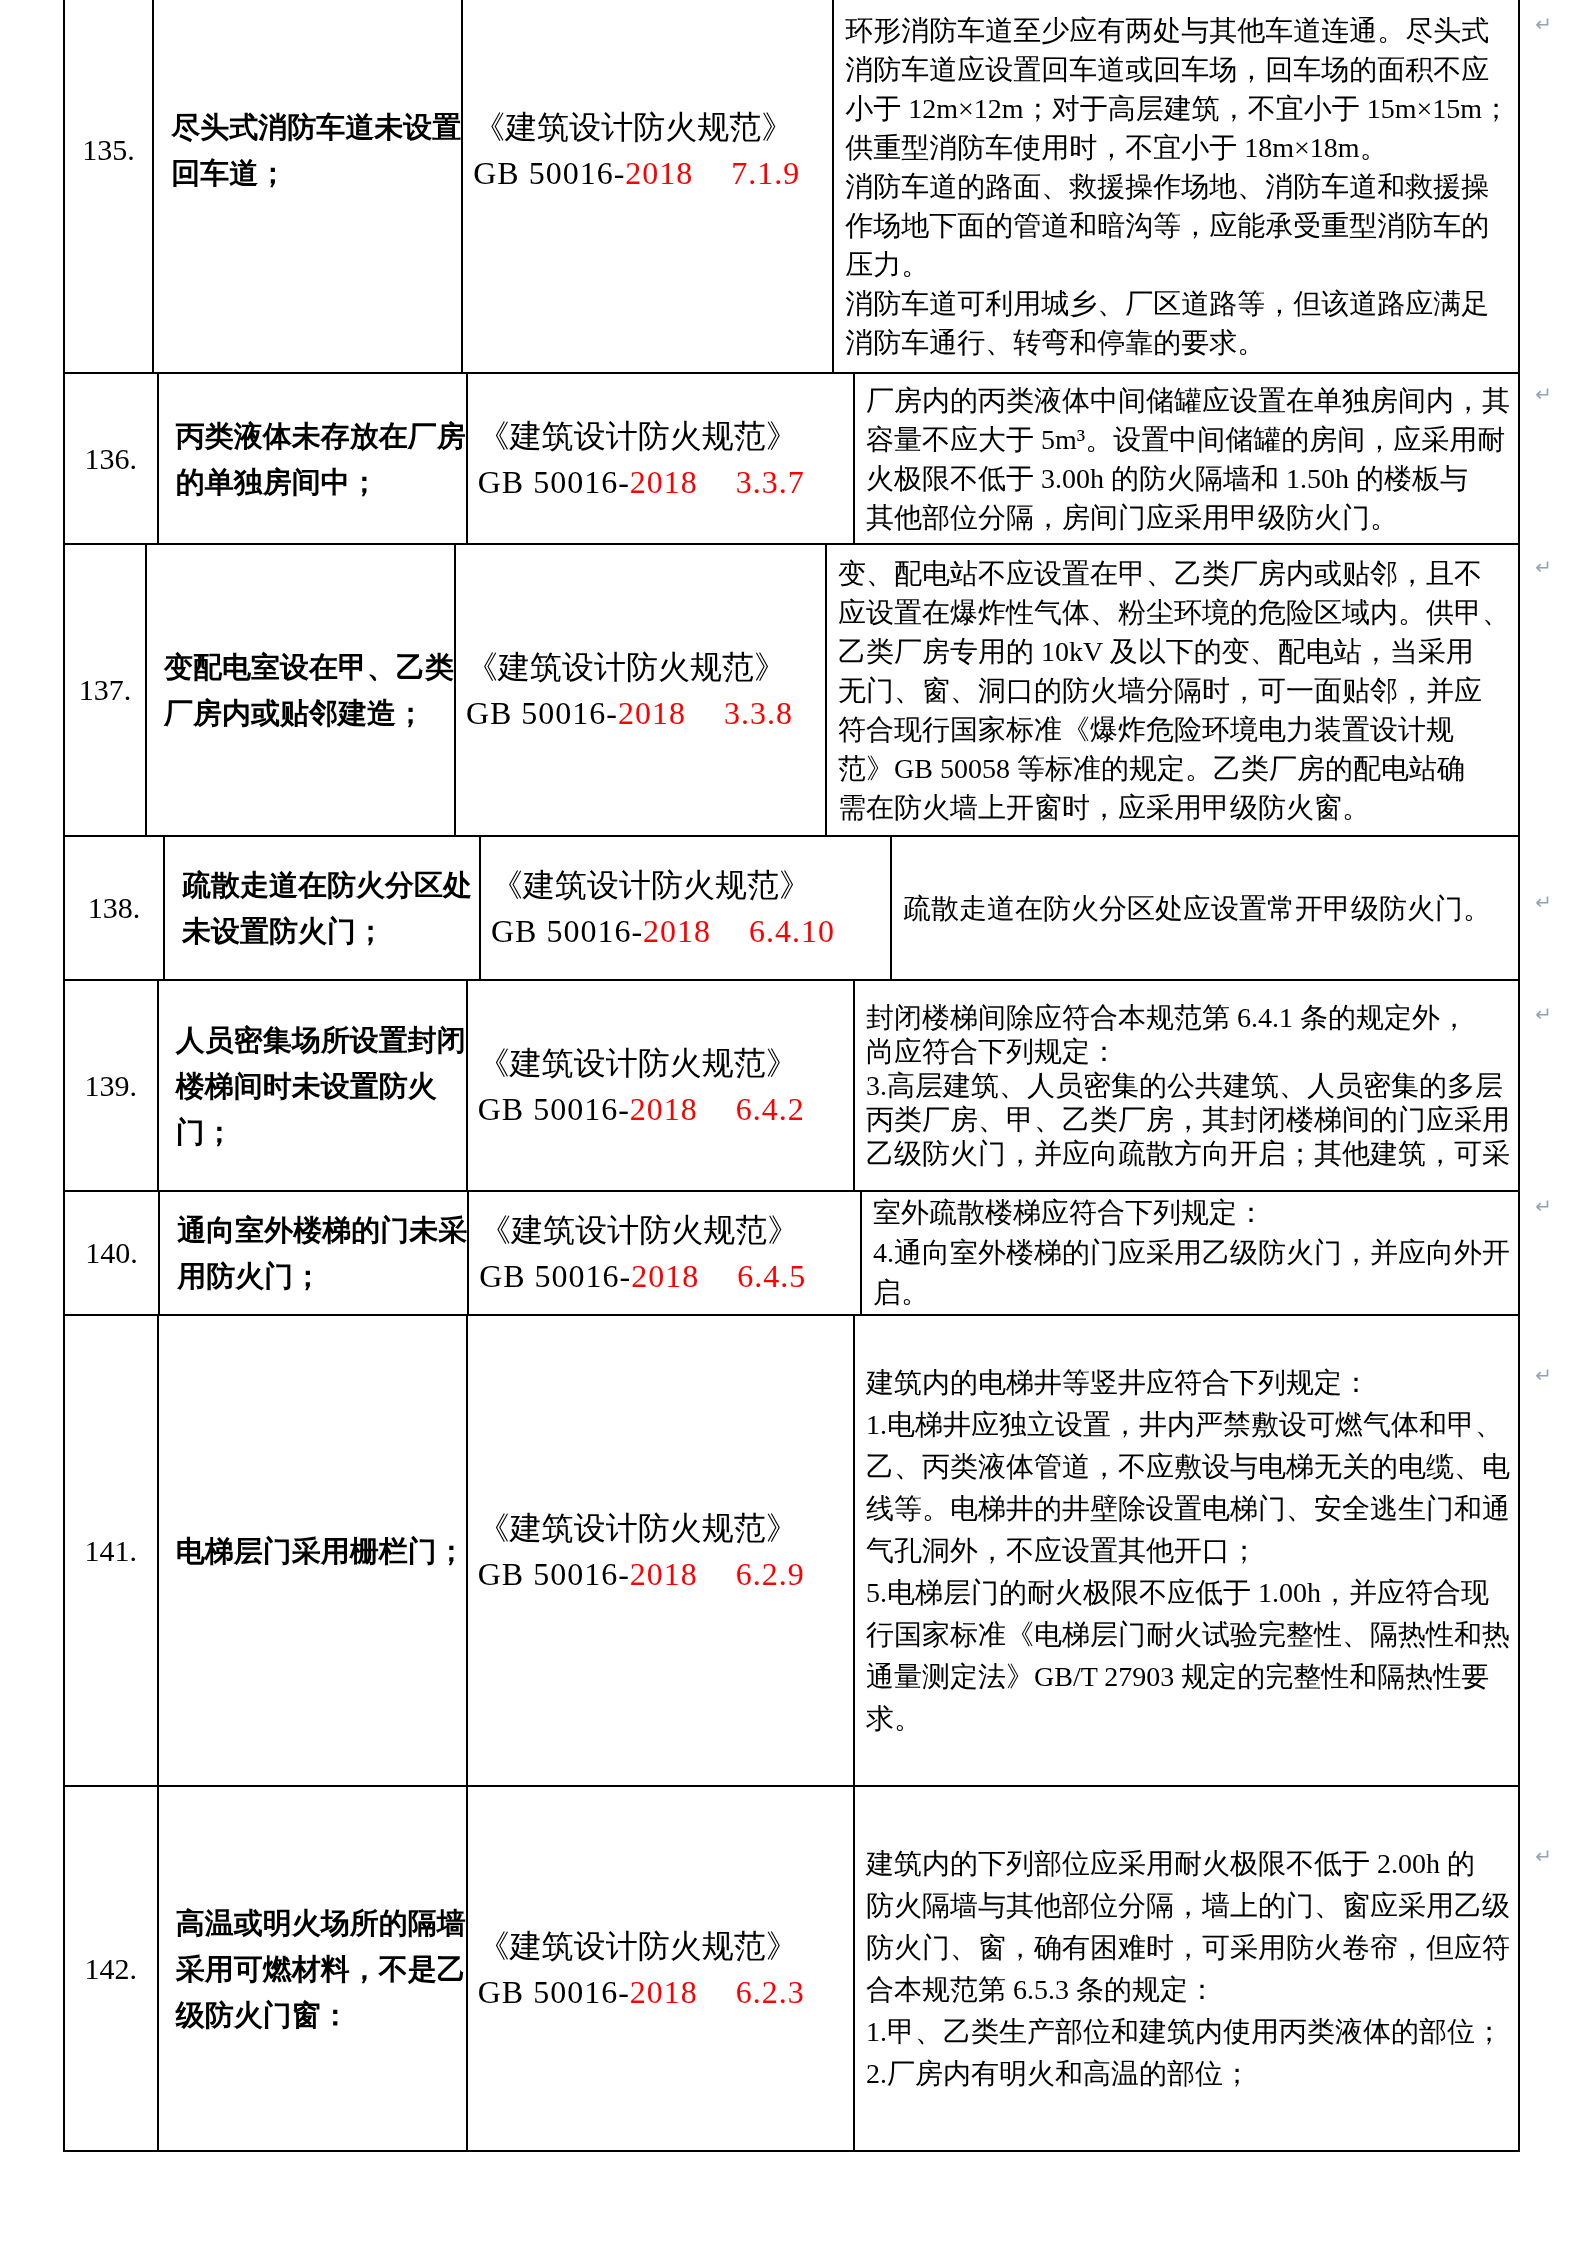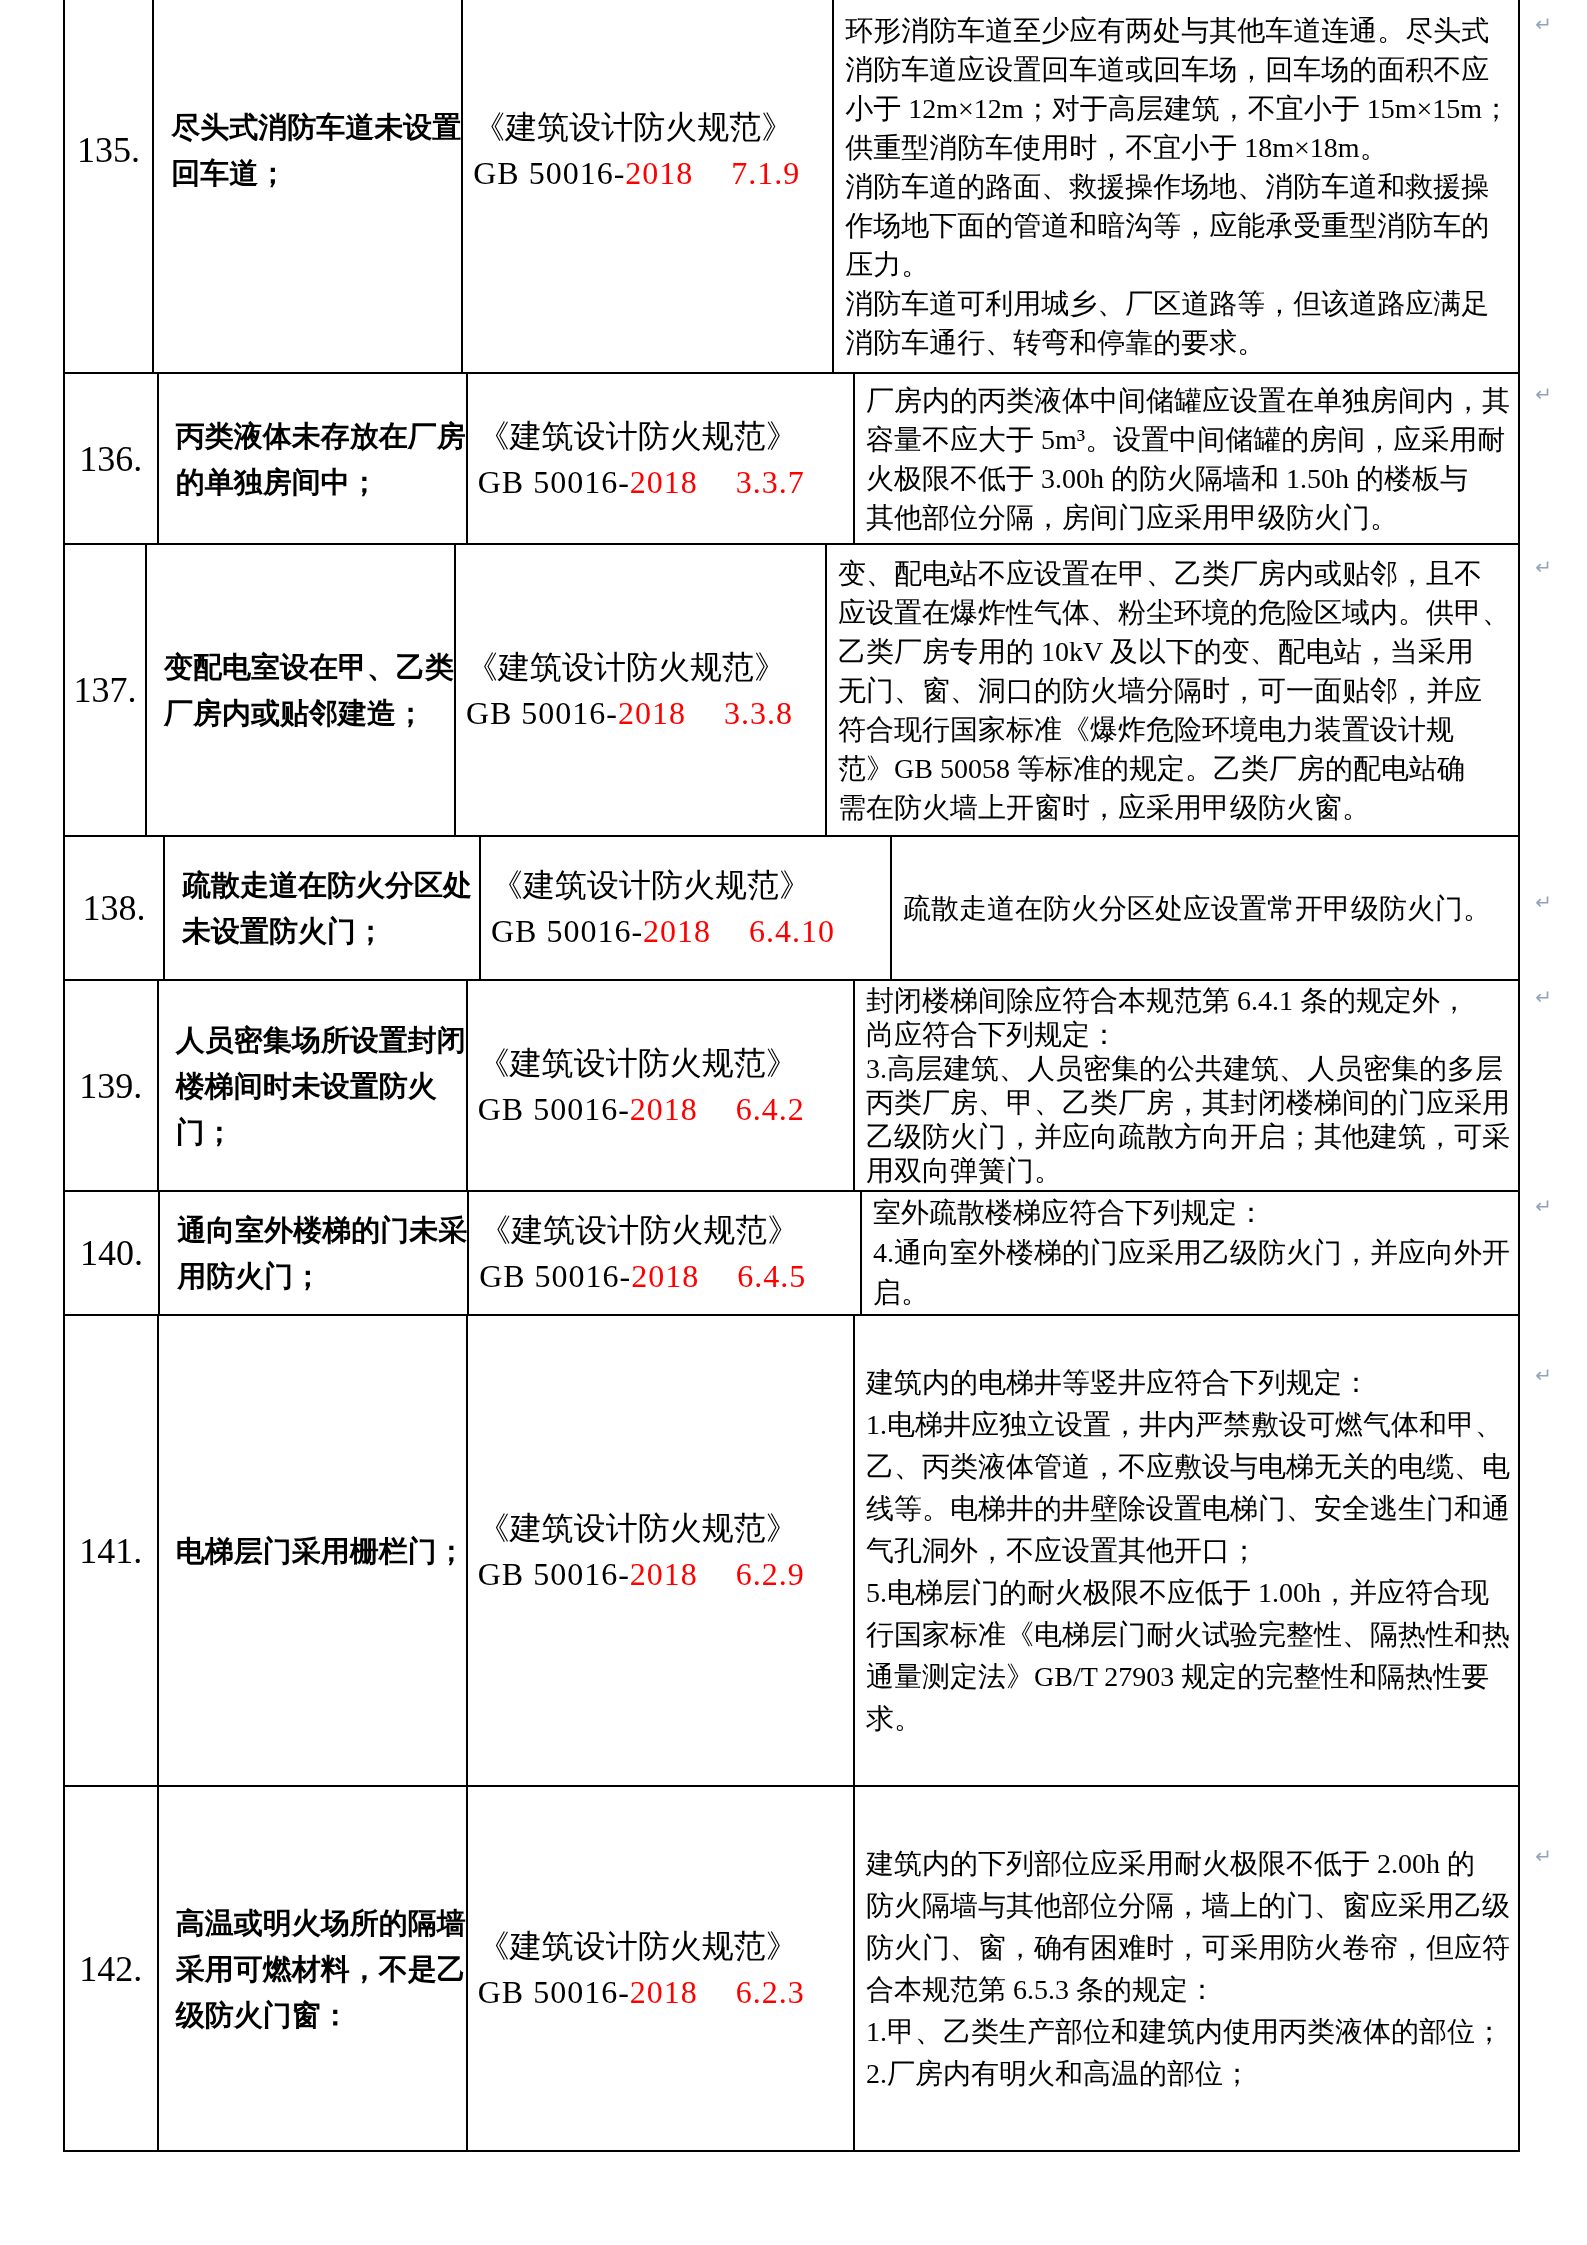--- a/index.html
+++ b/index.html
@@ -29,21 +29,21 @@
   .row:nth-of-type(4){height:144px;}
   .row:nth-of-type(5){height:211px;}
   .row:nth-of-type(6){height:124px;}
   .row:nth-of-type(7){height:471px;}
   .row:nth-of-type(8){height:365px;}
 
   .cell{
     box-sizing:border-box;display:flex;flex-direction:column;justify-content:center;
     overflow:visible;
   }
-  .c-num{width:98px;font-size:36px;text-align:center;}
+  .c-num{width:98px;font-size:30px;text-align:center;}
   .c-desc{width:316px;border-left:2px solid var(--border);padding-left:17px;font-size:29px;line-height:46px;font-weight:bold;}
   .c-ref{width:379px;border-left:2px solid var(--border);padding-left:10px;font-size:32px;line-height:46px;}
   .c-detail{flex:1;border-left:2px solid var(--border);font-size:28px;margin-left:32px;}
   .desc-line,.ref-line,.detail-line{white-space:nowrap;}
   .detail-lines{position:relative;padding:0 8px 0 11px;line-height:39px;}
   .row:nth-of-type(5) .detail-lines{line-height:34px;}
   .row:nth-of-type(6) .detail-lines{line-height:40px;border-radius:32px;}
   .row:nth-of-type(7) .detail-lines{line-height:42px;}
   .row:nth-of-type(8) .detail-lines{line-height:42px;}
   .ref-code{letter-spacing:1px;}
@@ -202,21 +202,20 @@
         </div>
       </div>
     </div>
     <div class="cell c-detail">
       <div class="detail-lines">
           <div class="detail-line">封闭楼梯间除应符合本规范第 6.4.1 条的规定外，</div>
           <div class="detail-line">尚应符合下列规定：</div>
           <div class="detail-line">3.高层建筑、人员密集的公共建筑、人员密集的多层</div>
           <div class="detail-line">丙类厂房、甲、乙类厂房，其封闭楼梯间的门应采用</div>
           <div class="detail-line">乙级防火门，并应向疏散方向开启；其他建筑，可采</div>
-          <div class="detail-line">用双向弹簧门。</div>
           <span class="pmark">↵</span>
         </div>
     </div>
   </div>
 
   <div class="row">
     <div class="cell c-num">
       <div class="num-text">140.</div>
     </div>
     <div class="cell c-desc">

